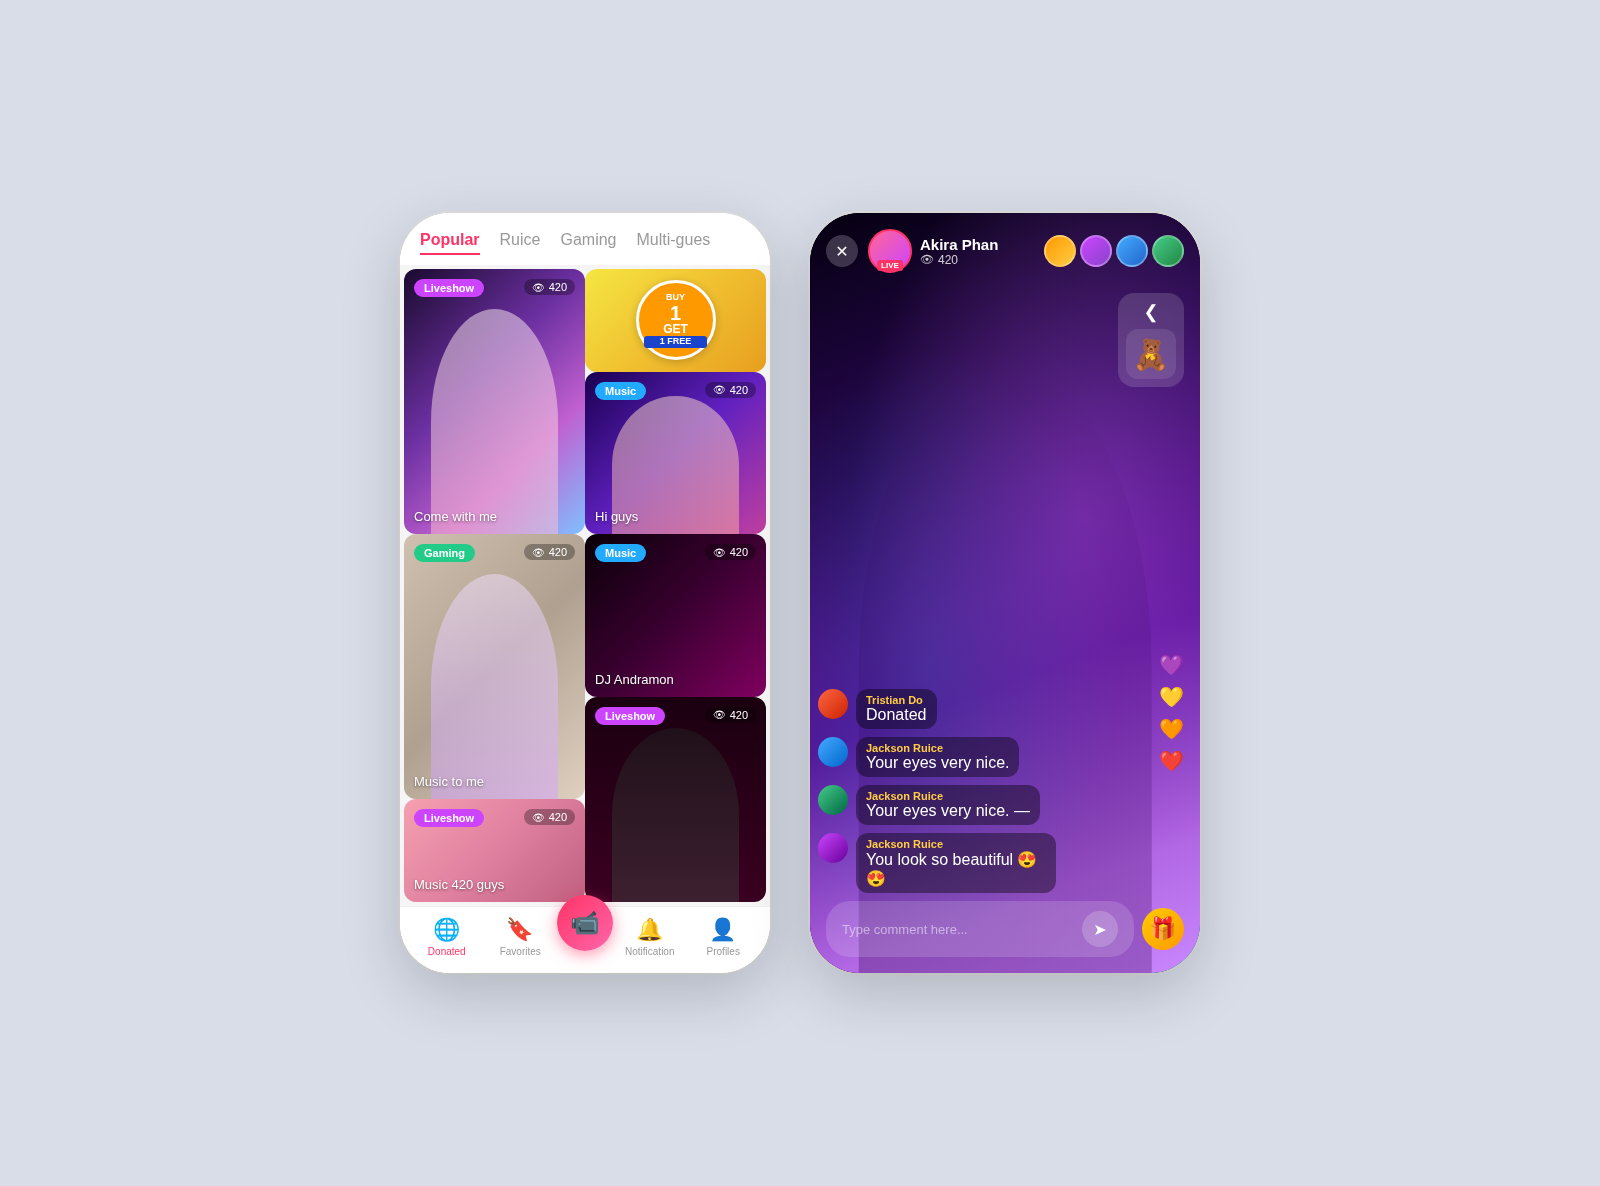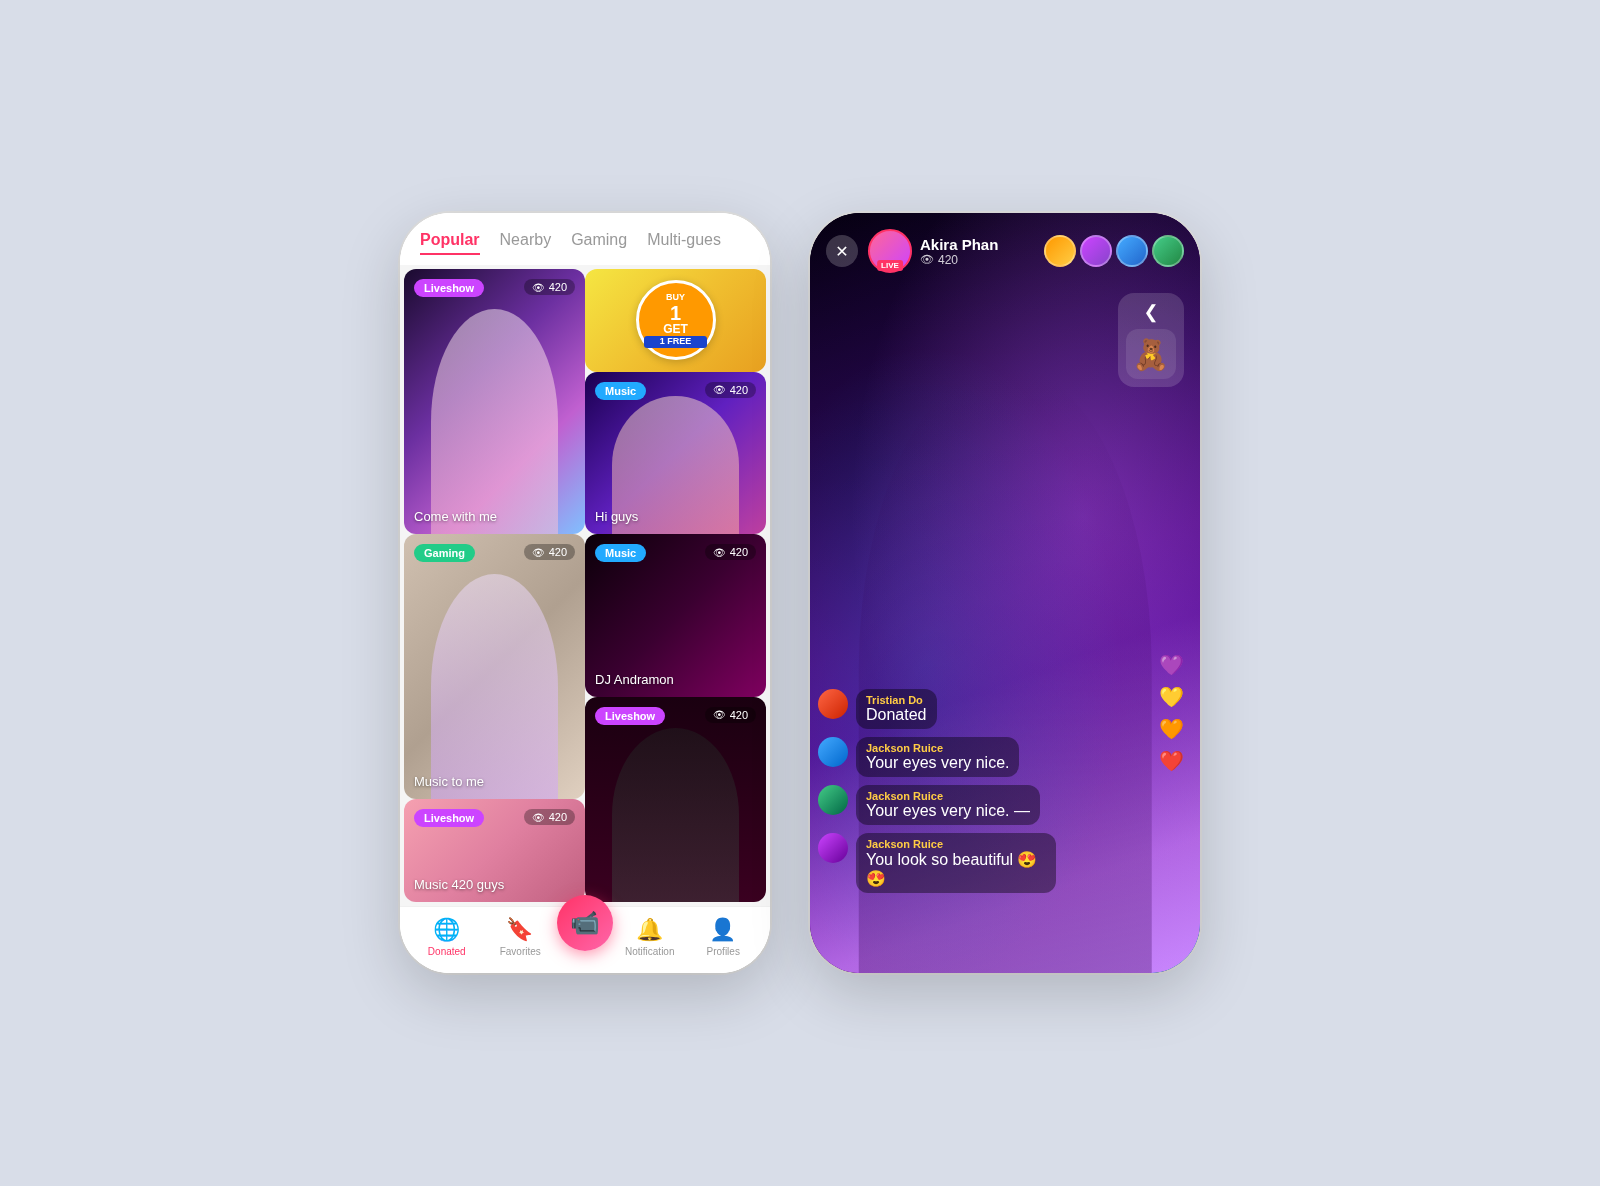--- a/index.html
+++ b/index.html
@@ -482,21 +482,21 @@
 </head>
 <body>
 
 <div class="container">
 
   <div class="phone phone-left">
     <div class="screen">
 
       <div class="tabs">
         <span class="tab active">Popular</span>
-        <span class="tab">Nearby</span>
+        <span class="tab">Ruice</span>
         <span class="tab">Gaming</span>
         <span class="tab">Multi-gues</span>
       </div>
 
       <div class="grid">
 
         <div class="card card-tall card-1">
           <div class="card-person">
               <div class="card-person-shape shape-1"></div>
             </div>
@@ -667,17 +667,28 @@
         </div>
         <div class="chat-msg">
           <div class="chat-avatar ca4"></div>
           <div class="chat-bubble">
             <div class="chat-username">Jackson Ruice</div>
             <div class="chat-text">You look so beautiful 😍😍</div>
           </div>
         </div>
       </div>
 
+      <div class="comment-bar" style="z-index:20">
+        <div class="comment-input">
+          <span style="color:rgba(255,255,255,0.5);font-size:13px">Type comment here...</span>
+          <div class="send-btn">
+            <span>➤</span>
+          </div>
+        </div>
+        <div class="gift-btn">
+          <span>🎁</span>
+        </div>
+      </div>
 
     </div>
   </div>
 
 </div>
 
 </body></html>

